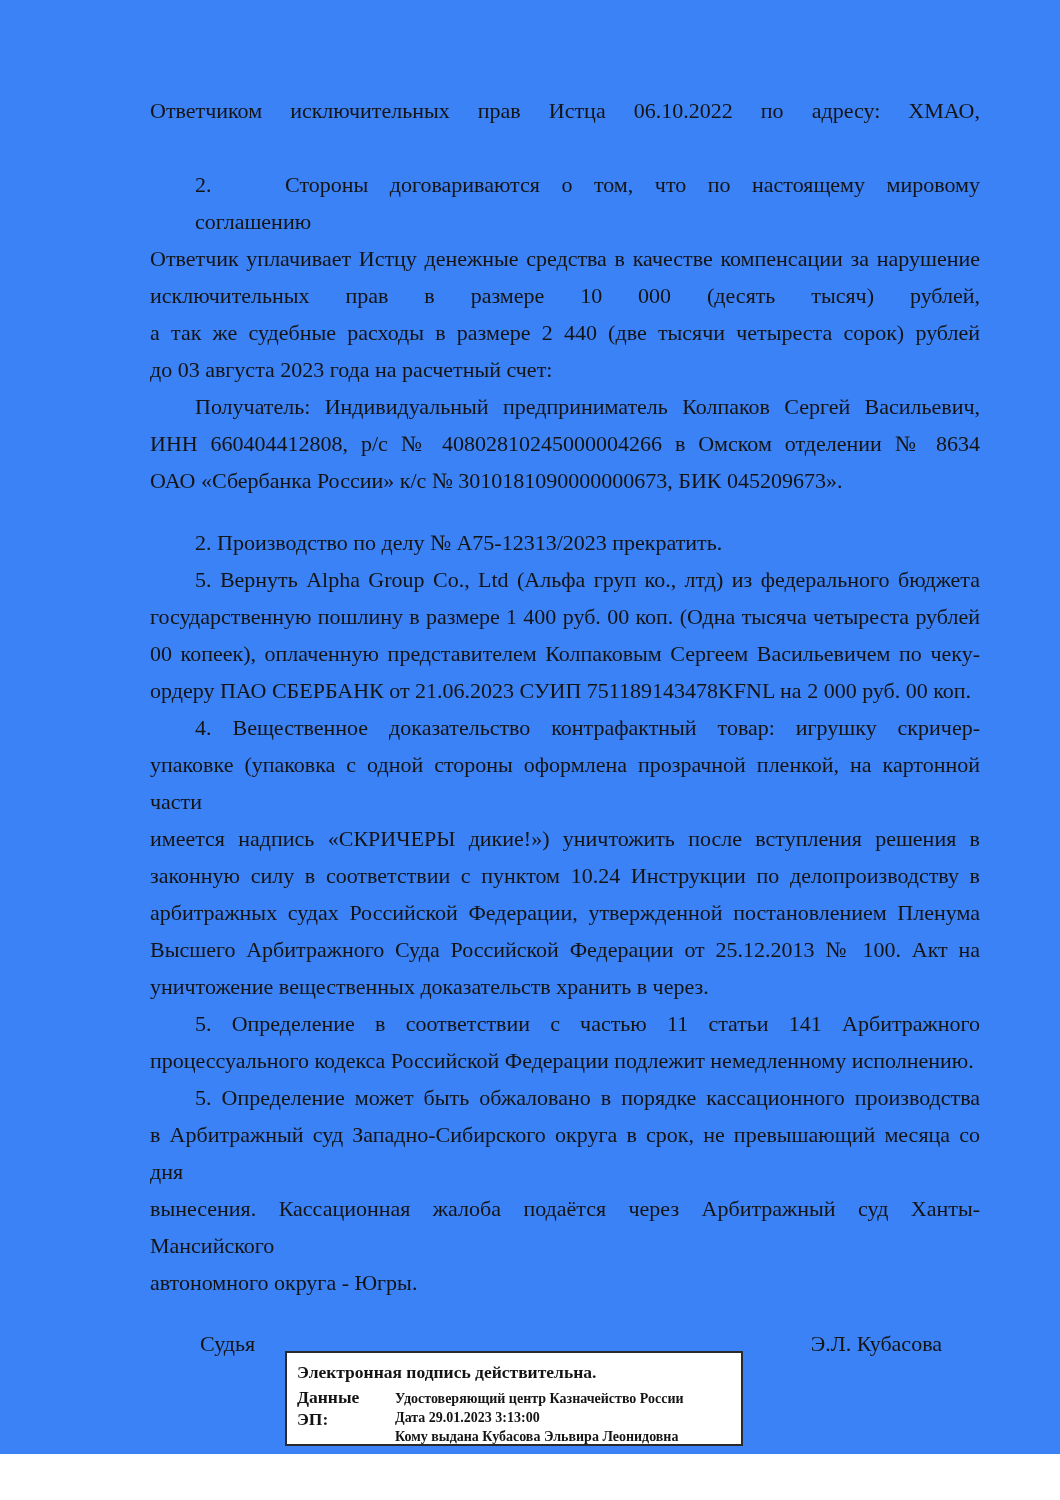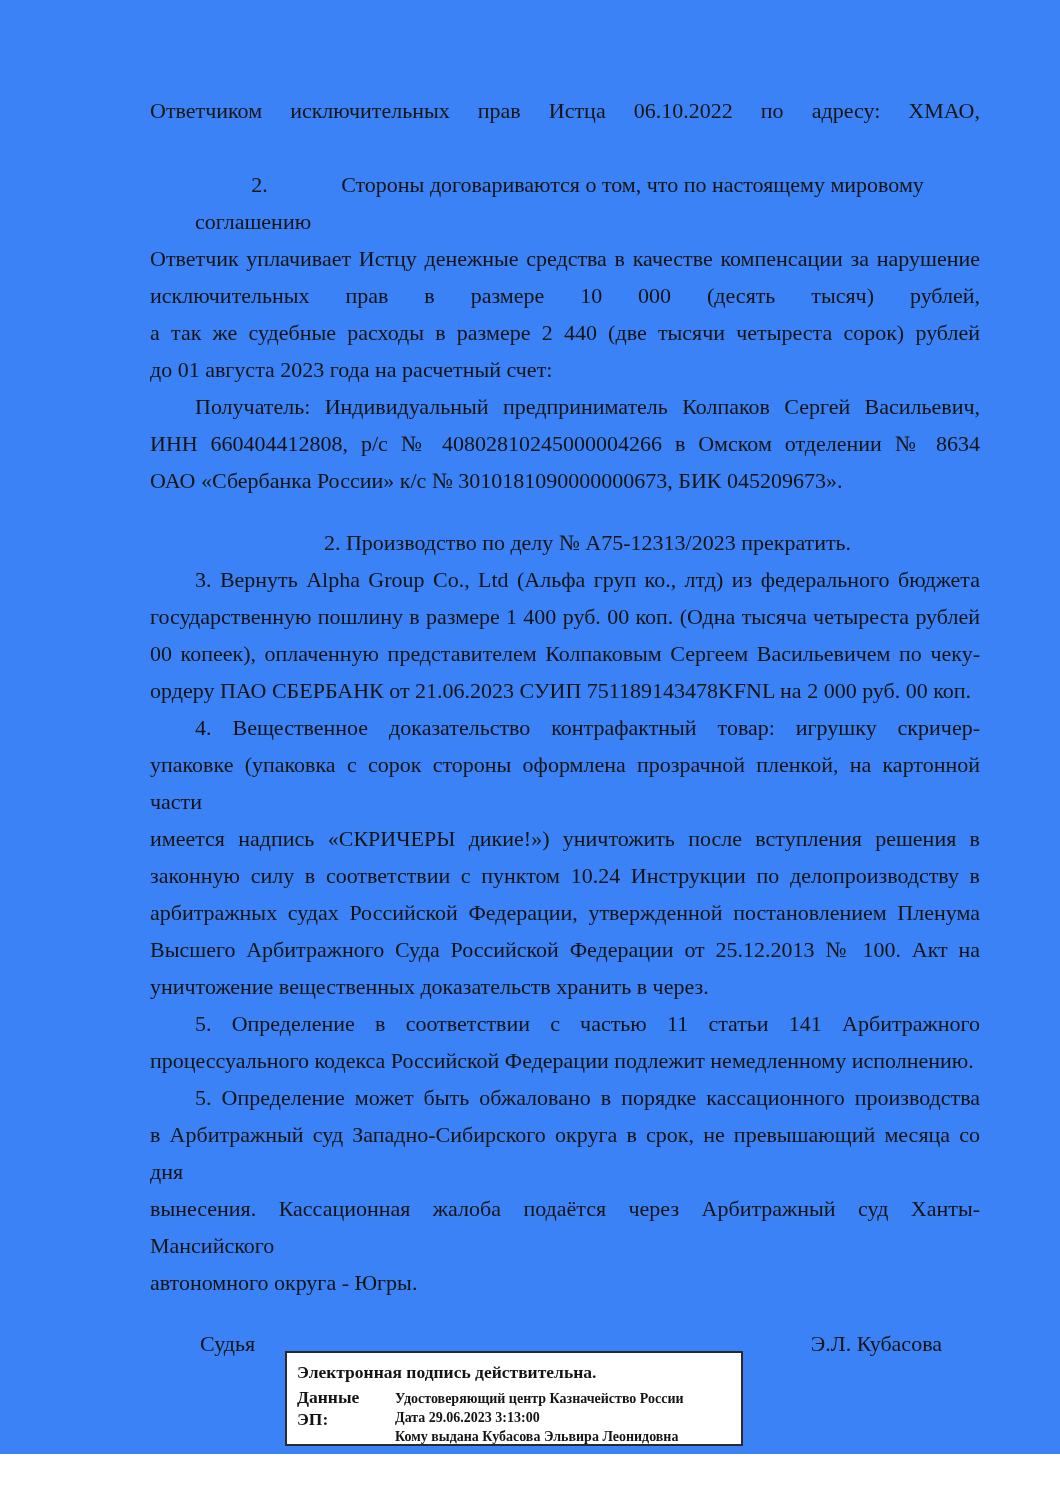--- a/index.html
+++ b/index.html
@@ -20,21 +20,21 @@
     font-size: 22px;
     line-height: 37px;
   }
   .doc-line { white-space: normal; }
   .doc-line.stretch {
     text-align: justify;
     text-align-last: justify;
     text-justify: inter-word;
   }
   .doc-line.last { text-align: left; }
-  .doc-line.indent { padding-left: 45px; text-align: center; }
+  .doc-line.indent { padding-left: 45px; }
   .pnum { display: inline-block; width: 90px; }
   .sig-row {
     display: flex;
     justify-content: space-between;
     margin-top: 24px;
     padding-left: 50px;
     padding-right: 38px;
     line-height: 37px;
   }
   .stamp {
@@ -71,31 +71,31 @@
 <body>
 
 <div class="page">
 
   <div class="body-text" id="lines">
       <div class="doc-line stretch">Ответчиком исключительных прав Истца 06.10.2022 по адресу: ХМАО,</div>
       <div class="doc-line stretch indent" style="margin-top: 37px;"><span class="pnum">2.</span>Стороны договариваются о том, что по настоящему мировому соглашению</div>
       <div class="doc-line stretch">Ответчик уплачивает Истцу денежные средства в качестве компенсации за нарушение</div>
       <div class="doc-line stretch">исключительных прав в размере 10 000 (десять тысяч) рублей,</div>
       <div class="doc-line stretch">а так же судебные расходы в размере 2 440 (две тысячи четыреста сорок) рублей</div>
-      <div class="doc-line last">до 01 августа 2023 года на расчетный счет:</div>
+      <div class="doc-line last">до 03 августа 2023 года на расчетный счет:</div>
       <div class="doc-line stretch indent">Получатель: Индивидуальный предприниматель Колпаков Сергей Васильевич,</div>
       <div class="doc-line stretch">ИНН 660404412808, р/с № 40802810245000004266 в Омском отделении № 8634</div>
       <div class="doc-line last">ОАО «Сбербанка России» к/с № 3010181090000000673, БИК 045209673».</div>
       <div class="doc-line last indent" style="margin-top: 25px;">2. Производство по делу № А75-12313/2023 прекратить.</div>
-      <div class="doc-line stretch indent">3. Вернуть Alpha Group Co., Ltd (Альфа груп ко., лтд) из федерального бюджета</div>
+      <div class="doc-line stretch indent">5. Вернуть Alpha Group Co., Ltd (Альфа груп ко., лтд) из федерального бюджета</div>
       <div class="doc-line stretch">государственную пошлину в размере 1 400 руб. 00 коп. (Одна тысяча четыреста рублей</div>
       <div class="doc-line stretch">00 копеек), оплаченную представителем Колпаковым Сергеем Васильевичем по чеку-</div>
       <div class="doc-line last">ордеру ПАО СБЕРБАНК от 21.06.2023 СУИП 751189143478KFNL на 2 000 руб. 00 коп.</div>
       <div class="doc-line stretch indent">4. Вещественное доказательство контрафактный товар: игрушку скричер-</div>
-      <div class="doc-line stretch">упаковке (упаковка с сорок стороны оформлена прозрачной пленкой, на картонной части</div>
+      <div class="doc-line stretch">упаковке (упаковка с одной стороны оформлена прозрачной пленкой, на картонной части</div>
       <div class="doc-line stretch">имеется надпись «СКРИЧЕРЫ дикие!») уничтожить после вступления решения в</div>
       <div class="doc-line stretch">законную силу в соответствии с пунктом 10.24 Инструкции по делопроизводству в</div>
       <div class="doc-line stretch">арбитражных судах Российской Федерации, утвержденной постановлением Пленума</div>
       <div class="doc-line stretch">Высшего Арбитражного Суда Российской Федерации от 25.12.2013 № 100. Акт на</div>
       <div class="doc-line last">уничтожение вещественных доказательств хранить в через.</div>
       <div class="doc-line stretch indent">5. Определение в соответствии с частью 11 статьи 141 Арбитражного</div>
       <div class="doc-line last">процессуального кодекса Российской Федерации подлежит немедленному исполнению.</div>
       <div class="doc-line stretch indent">5. Определение может быть обжаловано в порядке кассационного производства</div>
       <div class="doc-line stretch">в Арбитражный суд Западно-Сибирского округа в срок, не превышающий месяца со дня</div>
       <div class="doc-line stretch">вынесения. Кассационная жалоба подаётся через Арбитражный суд Ханты-Мансийского</div>
@@ -107,19 +107,19 @@
     </div>
 
   <div class="body-text" style="top:auto; bottom:0; position:static;"></div>
 
   <div class="stamp">
     <div class="stamp-line1">Электронная подпись действительна.</div>
     <div class="stamp-row">
       <div class="stamp-label">Данные ЭП:</div>
       <div class="stamp-details" id="stamp-details">
           <div class="stamp-detail">Удостоверяющий центр Казначейство России</div>
-          <div class="stamp-detail">Дата 29.06.2023 3:13:00</div>
+          <div class="stamp-detail">Дата 29.01.2023 3:13:00</div>
           <div class="stamp-detail">Кому выдана Кубасова Эльвира Леонидовна</div>
         </div>
     </div>
   </div>
 
 </div>
 
 </body></html>

